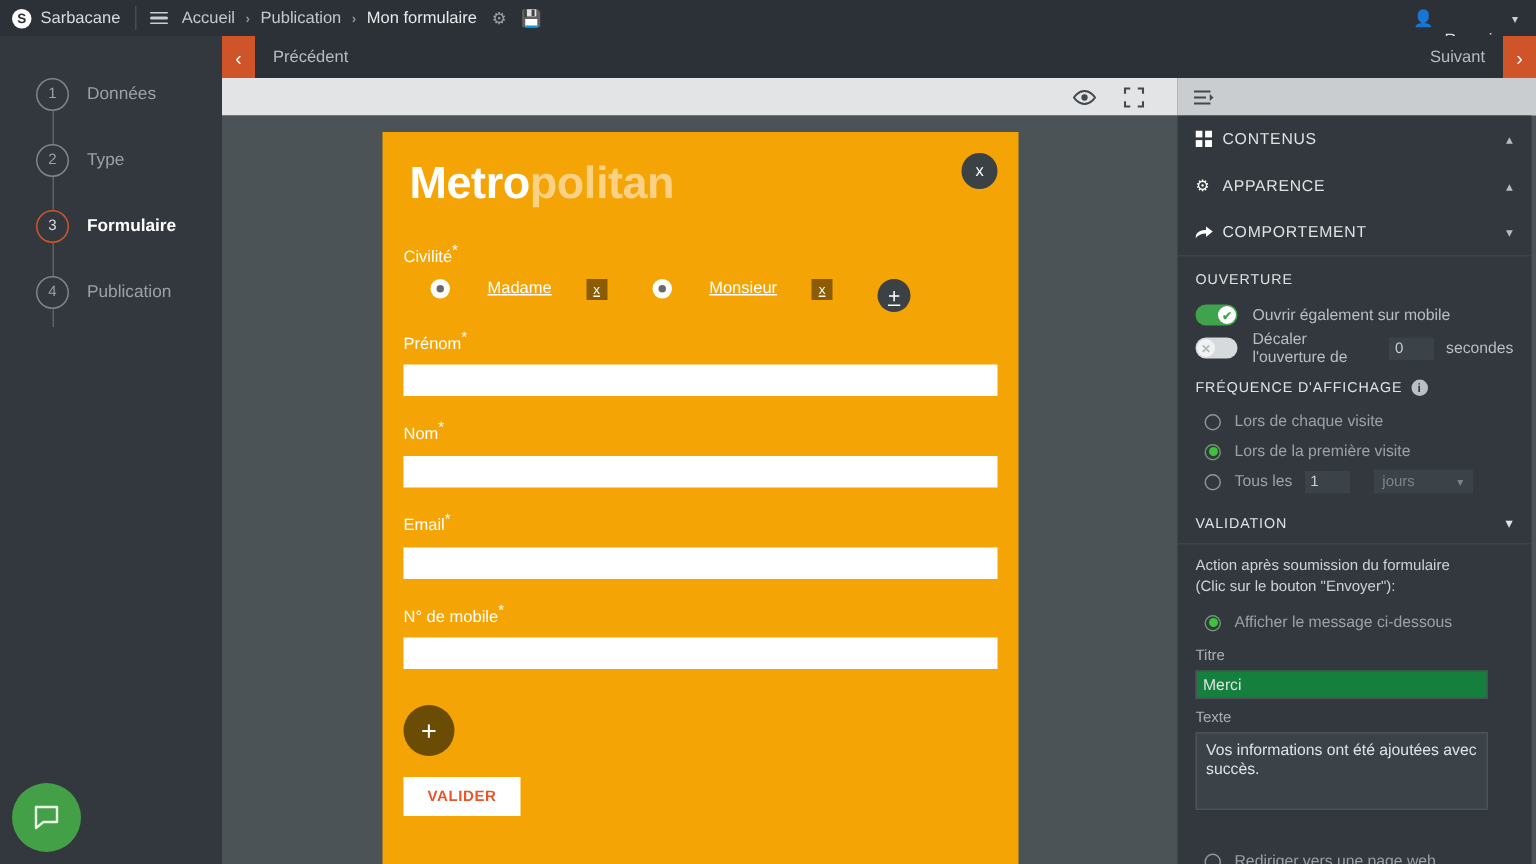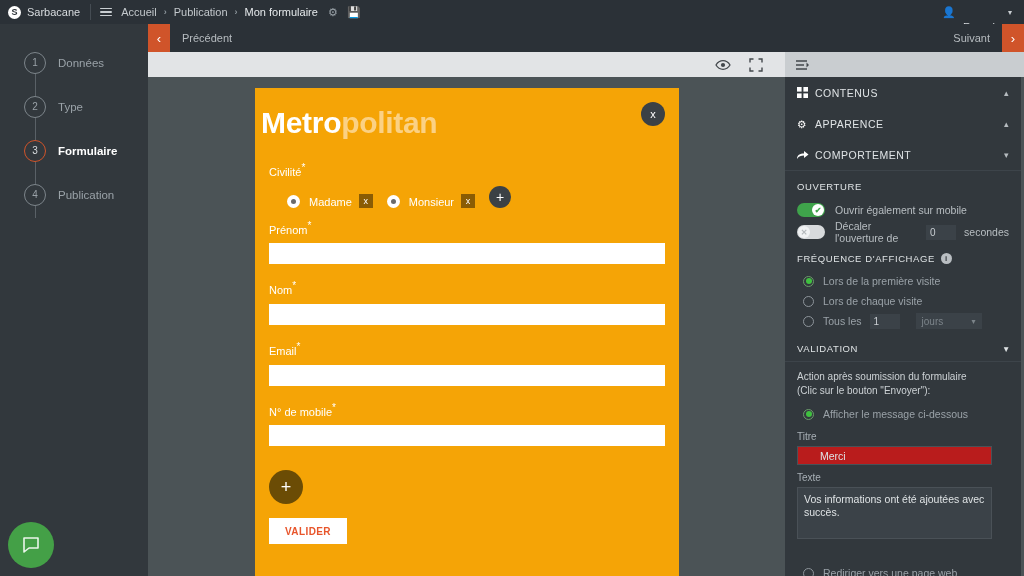--- a/index.html
+++ b/index.html
@@ -102,33 +102,33 @@
     position: absolute; left: 107px; top: 11px; width: 424px; height: 488px;
     background: #f5a406; color: #fff;
   }
   .popup-close {
     position: absolute; right: 14px; top: 14px;
     width: 24px; height: 24px; border-radius: 50%;
     background: #3b4145; color: #fff; font-size: 11px;
     display: flex; align-items: center; justify-content: center; cursor: pointer;
   }
   .popup-title {
-    padding: 18px 0 0 6px; font-size: 30px; font-weight: bold; letter-spacing: -0.3px;
+    padding: 18px 0 0 18px; font-size: 30px; font-weight: bold; letter-spacing: -0.3px;
   }
   .popup-title .t1 { color: #ffffff; }
   .popup-title .t2 { color: #fbd184; }
 
   .form-body { padding: 22px 14px 0 14px; }
   .fld-label { font-size: 11px; color: #ffffff; margin-bottom: 8px; }
   .fld-label .req { color: #fff; font-size: 10px; vertical-align: super; }
   .fld-input {
     width: 100%; height: 21px; background: #ffffff; border: none; display: block;
     margin-bottom: 16px;
   }
-  .radio-row { display: flex; align-items: flex-end; gap: 0; margin-bottom: 12px; padding-left: 18px; }
+  .radio-row { display: flex; align-items: flex-start; gap: 16px; margin-bottom: 12px; padding-left: 18px; text-decoration: underline; }
   .rbtn {
     width: 13px; height: 13px; border-radius: 50%; background: #ffffff;
     display: flex; align-items: center; justify-content: center; flex: none; cursor: pointer;
   }
   .rbtn i { width: 5px; height: 5px; border-radius: 50%; background: #6a6a6a; display: block; }
   .rlabel { font-size: 11px; color: #fff; margin: 0 7px 0 9px; }
   .xbadge {
     width: 14px; height: 14px; background: #8a5c04; color: #fff;
     font-size: 9px; display: flex; align-items: center; justify-content: center;
     cursor: pointer; flex: none;
@@ -204,22 +204,22 @@
     width: 66px; height: 16px; background: #3b4248; color: #7c848a; font-size: 10px;
     display: flex; align-items: center; padding: 0 6px; margin-left: 8px; cursor: pointer;
   }
   .select-box .sc { margin-left: auto; font-size: 8px; }
 
   .field-label { font-size: 10px; color: #a8b0b6; padding: 7px 12px 4px 12px; }
   .p-text {
     padding: 8px 12px 2px 12px; font-size: 10px; color: #cdd2d5; line-height: 14px;
   }
   .txt-input {
-    display: block; width: 195px; height: 19px; margin: 0 12px; background: #b91c1c;
-    border: 1px solid #4a5157; color: #dfe3e5; font-size: 10.5px; padding: 0 22px;
+    display: block; width: 195px; height: 19px; margin: 0 12px; background: #15803d;
+    border: 1px solid #4a5157; color: #dfe3e5; font-size: 10.5px; padding: 0 4px;
     font-family: "Liberation Sans", sans-serif;
   }
   .txt-area {
     display: block; width: 195px; height: 52px; margin: 0 12px; background: #3b4248;
     border: 1px solid #4a5157; color: #dfe3e5; font-size: 10.5px; padding: 5px 6px;
     resize: none; line-height: 13px; font-family: "Liberation Sans", sans-serif;
   }
 </style>
 </head>
 <body>
@@ -425,29 +425,29 @@
       <input class="mini-input" type="text" value="0" style="">
       <span class="unit">secondes</span>
     </div>
 
     <div class="sub-head">
       <span>FRÉQUENCE D'AFFICHAGE</span>
       <span class="info-dot">i</span>
     </div>
 
     <div class="radio-line">
+      <div class="rdo"></div>
+      <div class="rdo-label">Lors de chaque visite</div>
+    </div>
+
+    <div class="radio-line">
       <div class="rdo sel">
           <i></i>
         </div>
       <div class="rdo-label">Lors de la première visite</div>
-    </div>
-
-    <div class="radio-line">
-      <div class="rdo"></div>
-      <div class="rdo-label">Lors de chaque visite</div>
     </div>
 
     <div class="radio-line">
       <div class="rdo"></div>
       <div class="rdo-label">Tous les</div>
       <input class="mini-input" type="text" value="1" style="">
       <div class="select-box">
         <span>jours</span>
         <span class="sc">▾</span>
       </div>

